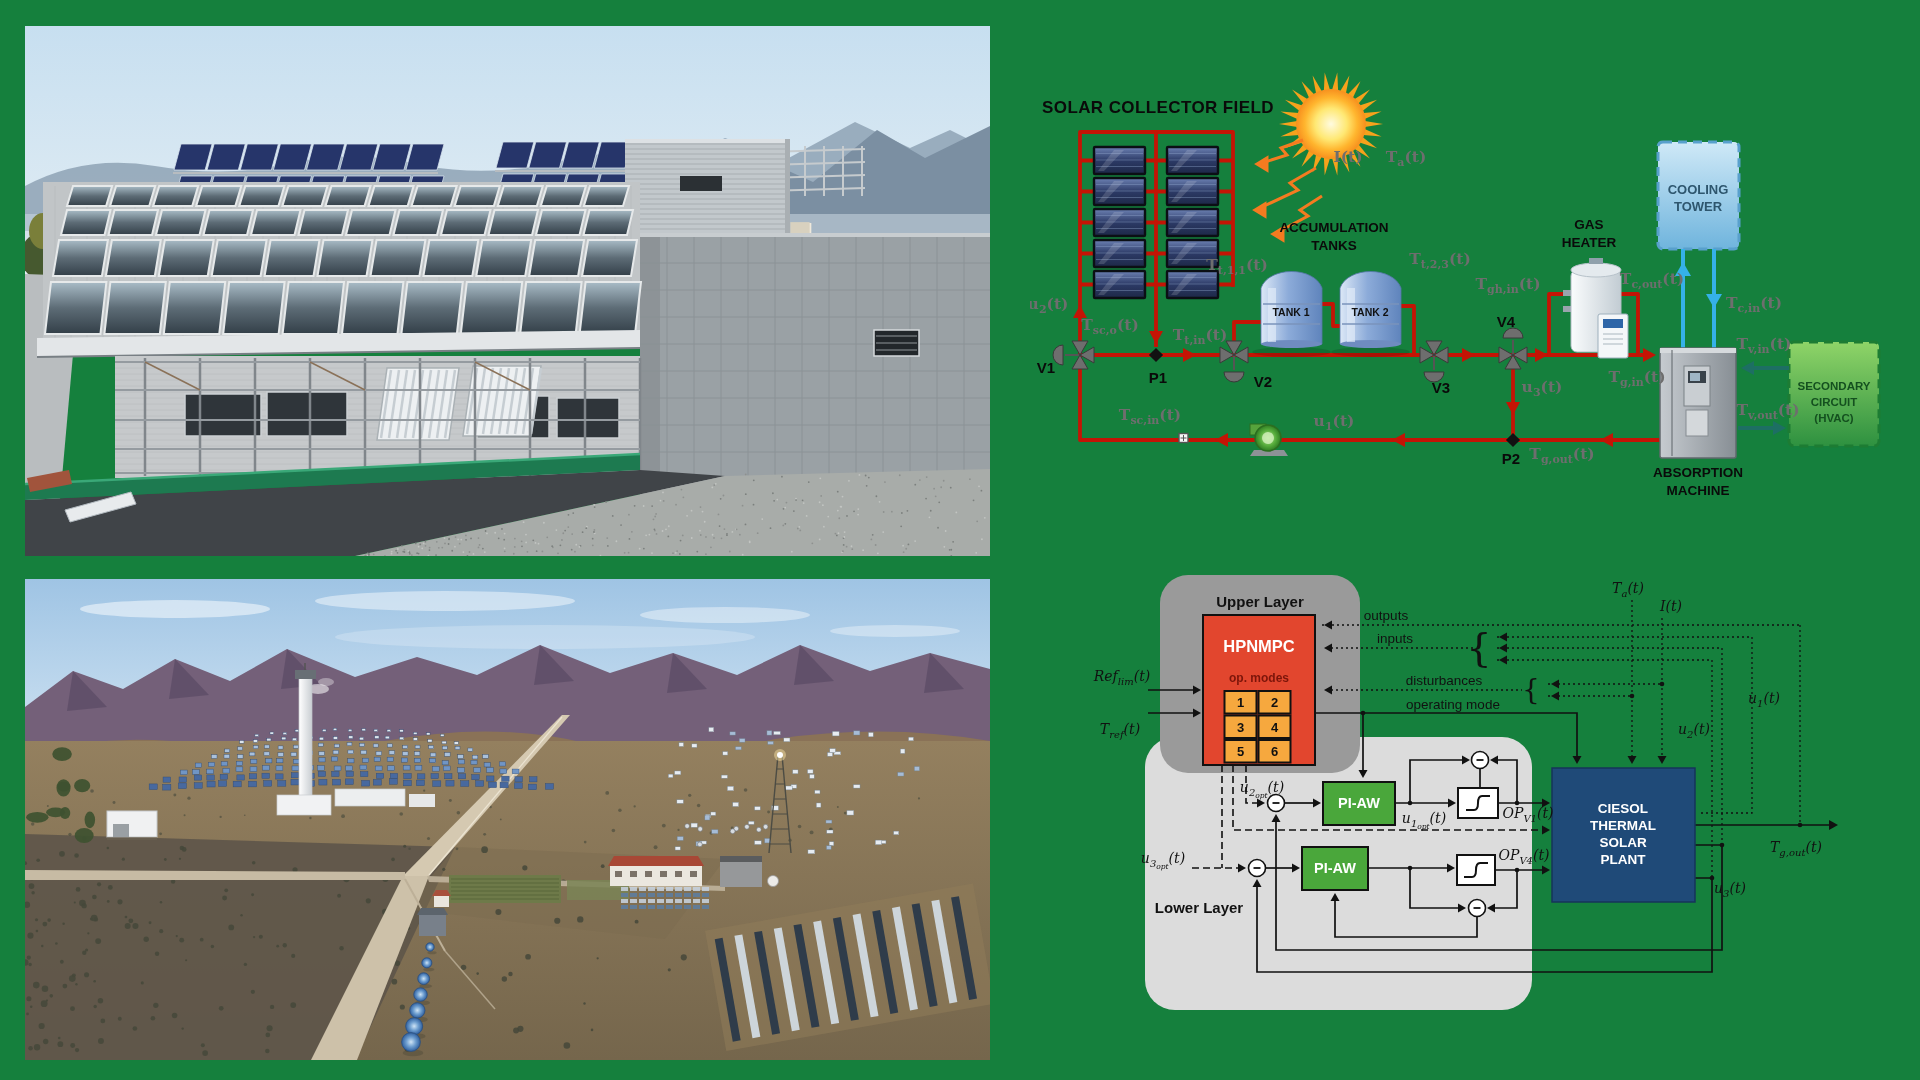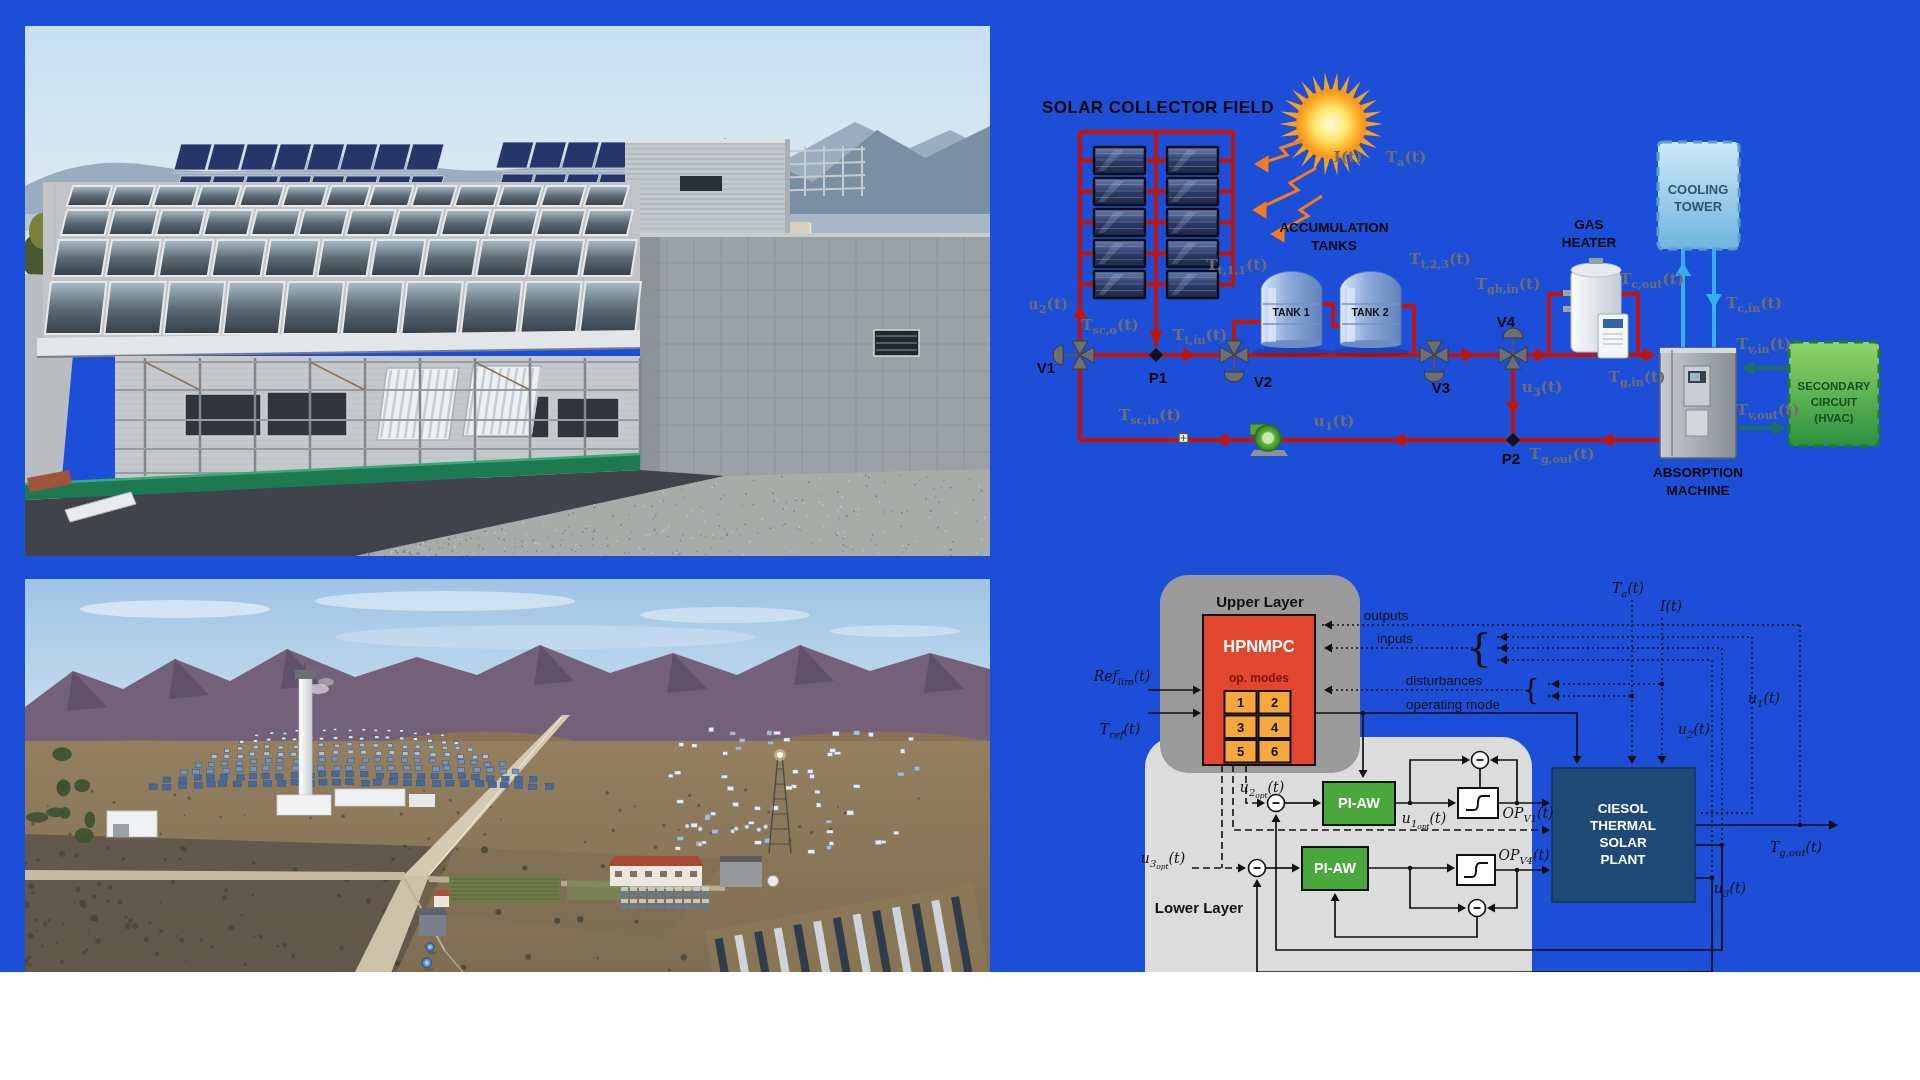--- a/index.html
+++ b/index.html
@@ -1,16 +1,16 @@
 <!DOCTYPE html>
 <html><head>
 <meta charset="utf-8">
 <style>
   html,body{margin:0;padding:0;background:#fff}
-  .canvas{position:relative;width:1920px;height:972px;background:#1d4ed8;overflow:hidden;font-family:"Liberation Sans",sans-serif}
+  .canvas{position:relative;width:1920px;height:1080px;background:#15803d;overflow:hidden;font-family:"Liberation Sans",sans-serif}
   .canvas svg{position:absolute}
   #photo-tl{left:25px;top:26px}
   #photo-bl{left:25px;top:579px}
   #schem{left:1030px;top:60px}
   #ctrl{left:1075px;top:555px}
   text{user-select:none}
   .sg{font-family:"DejaVu Serif",serif;font-weight:bold;fill:#6e6e6e}
   .csig{font-family:"DejaVu Serif",serif;font-style:italic;fill:#111}
   .ttl{font-family:"Liberation Sans",sans-serif;font-weight:bold;font-size:17px;fill:#0a0a0a;letter-spacing:.4px}
   .cmp{font-family:"Liberation Sans",sans-serif;font-weight:bold;font-size:13.5px;fill:#0a0a0a}

